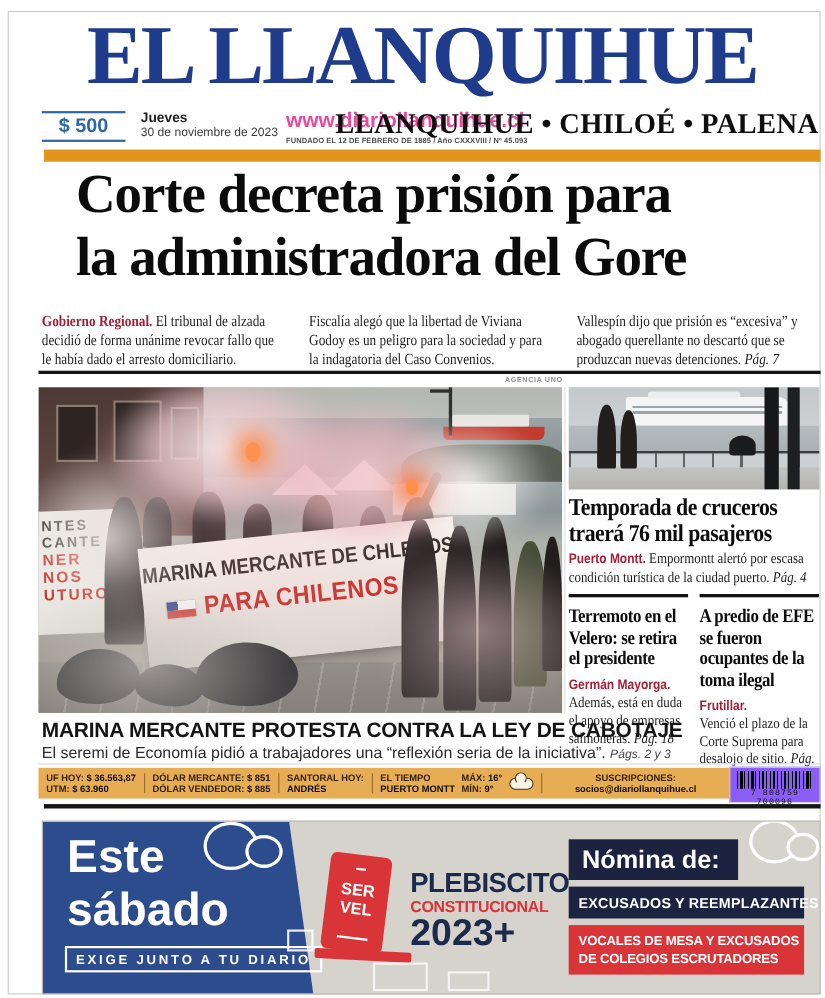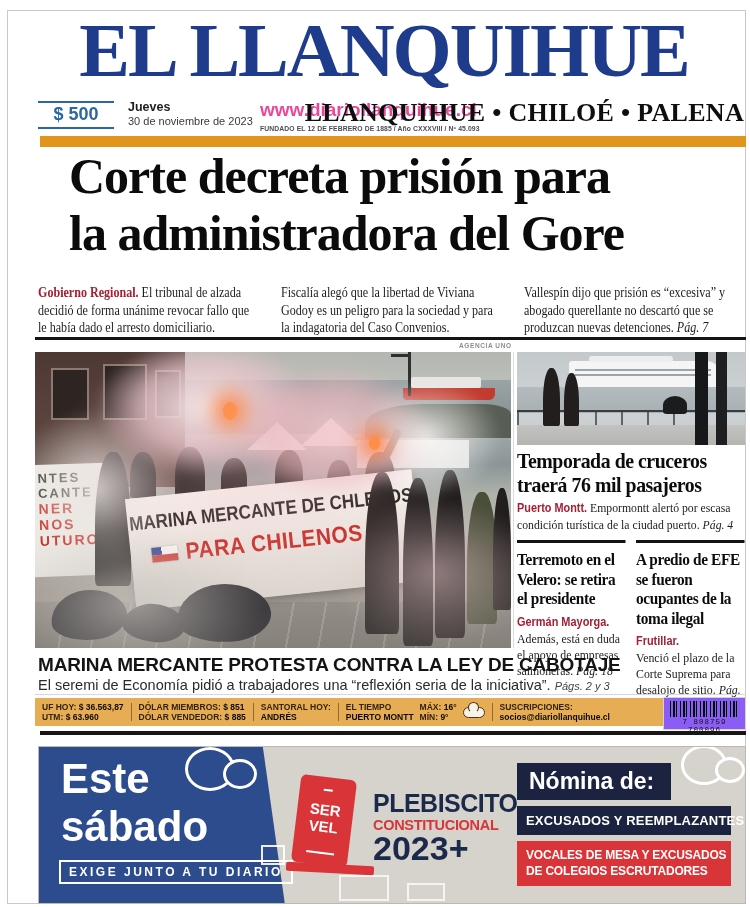--- a/index.html
+++ b/index.html
@@ -141,21 +141,21 @@
     display:flex;align-items:center;font-family:"Liberation Sans",sans-serif;color:#33230d;}
   .ib{padding:0 7px;font-size:8.5px;font-weight:bold;line-height:10.5px;white-space:nowrap;}
   .ib b{color:#0f0b05;}
   .sep{width:1px;height:18px;background:rgba(60,40,10,.5);flex:0 0 auto;}
   .ib-tiempo{display:flex;align-items:center;gap:6px;}
   .maxv{color:#C8241E;}
   .minv{color:#2da8c4;}
   .wcloud{position:relative;width:20px;height:9px;border:1.5px solid #4a3413;border-radius:8px;background:#f7f3ea;}
   .wcloud::before{content:"";position:absolute;left:4px;top:-6px;width:9px;height:9px;border:1.5px solid #4a3413;
     border-radius:50%;background:#f7f3ea;border-bottom-color:#f7f3ea;}
-  .ib-subs{flex:1;text-align:left;}
+  .ib-subs{flex:1;text-align:center;}
   .barcode{position:absolute;left:663px;top:697px;width:83px;height:33px;background:#8b5cf6;border:1px solid #d2d2d2;box-sizing:border-box;}
   .bars{margin:3px 6px 0;height:16px;
     background:repeating-linear-gradient(90deg,#000 0 1px,transparent 1px 3px,#000 3px 5px,transparent 5px 6px,#000 6px 7px,transparent 7px 10px);}
   .digits{font-family:"Liberation Mono",monospace;font-size:7.5px;letter-spacing:1px;text-align:center;color:#111;margin-top:1px;}
   .thick-rule{position:absolute;left:40px;top:731px;width:706px;height:4px;background:#161616;}
 
   
   .ad{position:absolute;left:38px;top:746px;width:708px;height:158px;background:#D6D2CC;
     border:1px solid #bdb9b2;box-sizing:border-box;overflow:hidden;font-family:"Liberation Sans",sans-serif;}
   .ad *{position:absolute;}
@@ -322,21 +322,21 @@
   </div>
   <div class="hairline"></div>
 
   <div class="infobar">
     <div class="ib">
       <div><span>UF HOY:</span> <b>$ 36.563,87</b></div>
       <div><span>UTM:</span> <b>$ 63.960</b></div>
     </div>
     <div class="sep"></div>
     <div class="ib">
-      <div><span>DÓLAR MIEMBROS:</span> <b>$ 851</b></div>
+      <div><span>DÓLAR MERCANTE:</span> <b>$ 851</b></div>
       <div><span>DÓLAR VENDEDOR:</span> <b>$ 885</b></div>
     </div>
     <div class="sep"></div>
     <div class="ib">
       <div>SANTORAL HOY:</div>
       <div><b>ANDRÉS</b></div>
     </div>
     <div class="sep"></div>
     <div class="ib ib-tiempo">
       <div>

